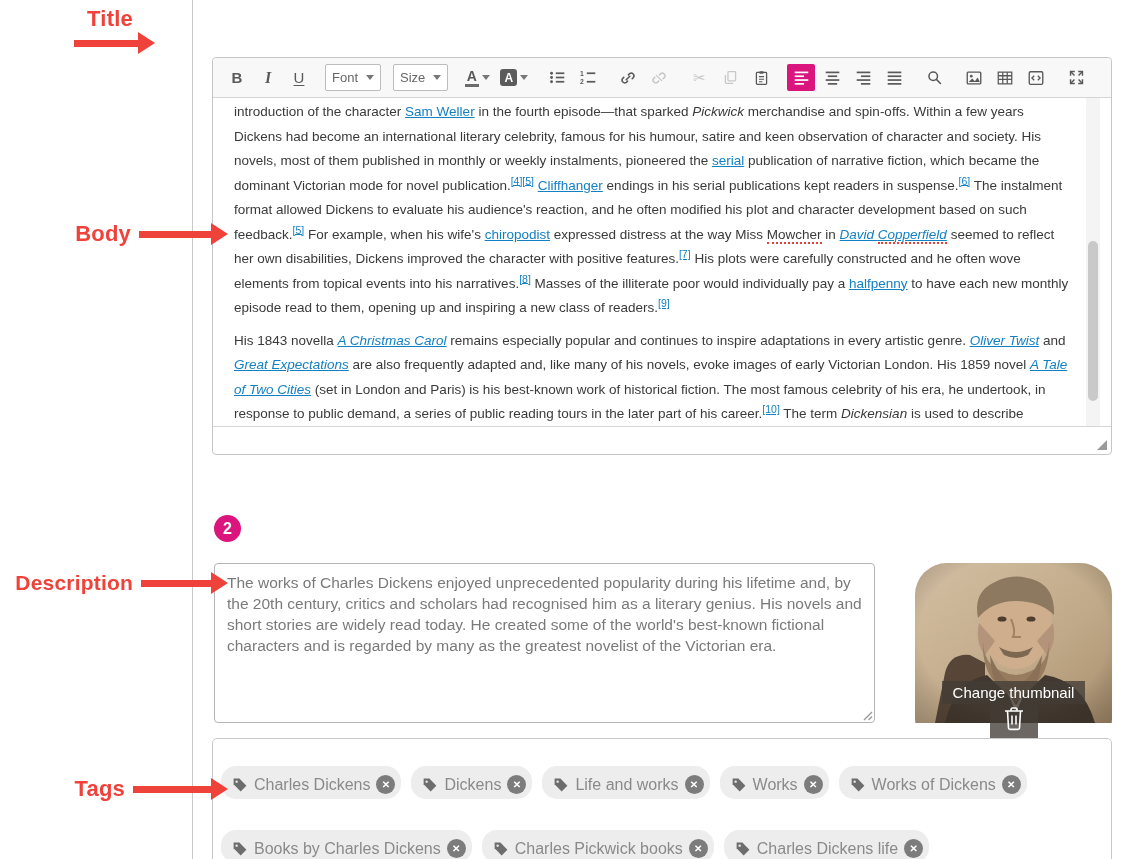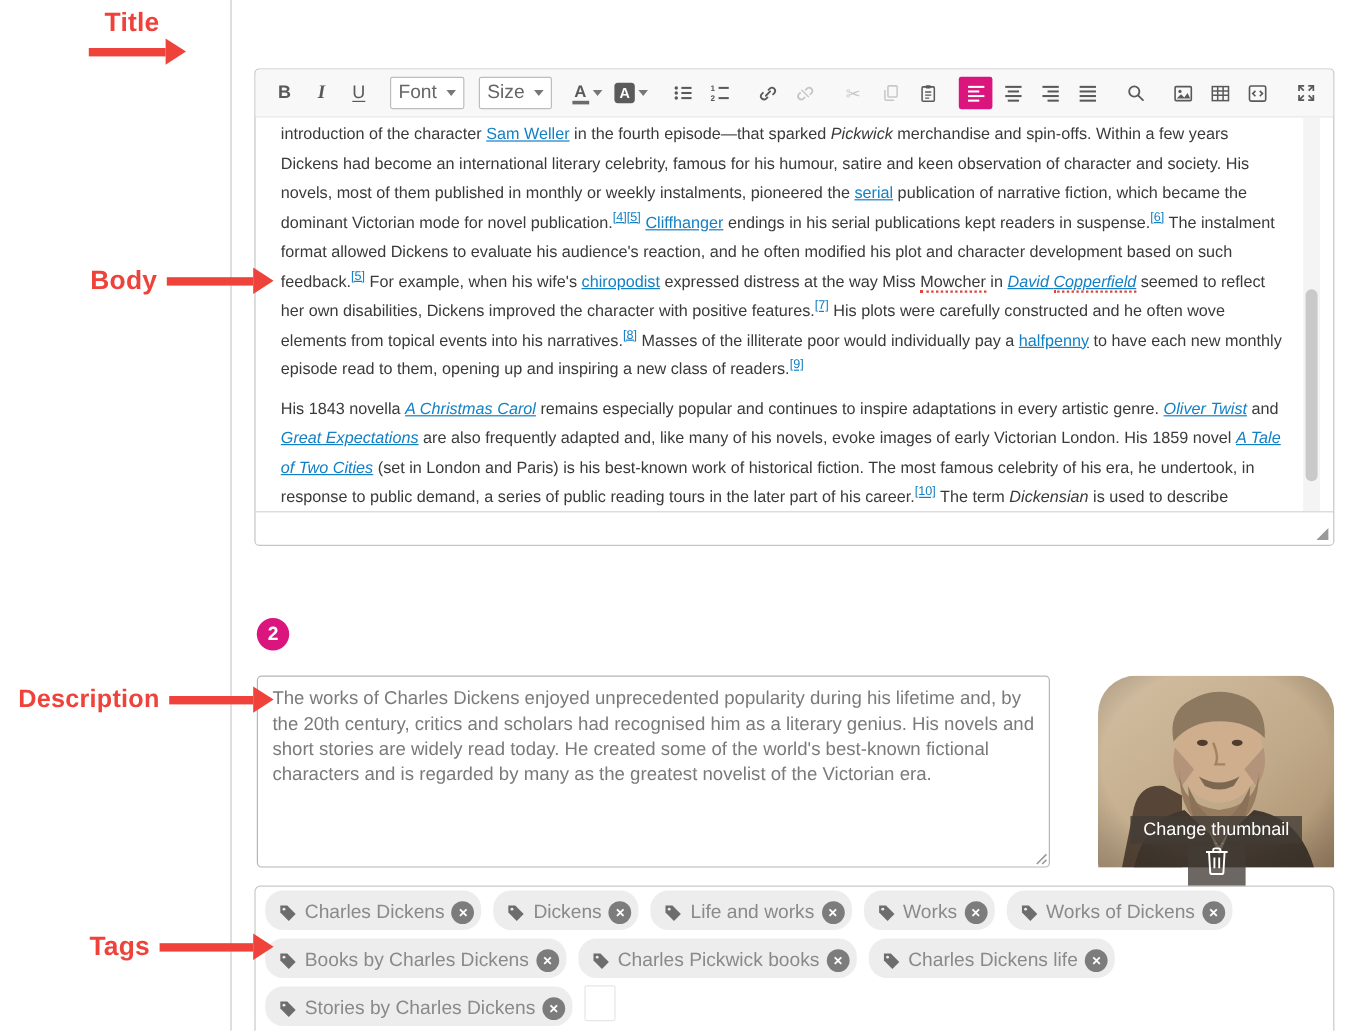--- a/index.html
+++ b/index.html
@@ -30,21 +30,21 @@
     display:flex;align-items:center;padding:0 10px;gap:3px;}
   .tbtn{border:none;background:none;width:28px;height:27px;display:flex;align-items:center;justify-content:center;
     color:#595959;font-size:15px;border-radius:2px;padding:0;cursor:pointer;font-family:"Liberation Sans",sans-serif;flex:none;}
   .tbtn.dis{color:#c7c7c7;cursor:default;}
   .tbtn.active{background:#da157e;color:#fff;}
   .grp{margin-left:9px;}
   .tbtn b{font-weight:bold;}
   .tbtn .ital{font-family:"Liberation Serif",serif;font-style:italic;font-weight:bold;font-size:16px;}
   .tbtn u{text-underline-offset:2px;}
   .combo{height:25px;border:1px solid #bdbdbd;background:#fff;border-radius:2px;display:flex;align-items:center;
-    gap:8px;padding:0 6px;font-size:16px;color:#666;cursor:pointer;flex:none;}
+    gap:8px;padding:0 6px;font-size:13px;color:#666;cursor:pointer;flex:none;}
   .caret{width:0;height:0;border-left:4px solid transparent;border-right:4px solid transparent;border-top:5px solid #777;display:inline-block;}
   .colorbtn{width:34px;gap:3px;}
   .a-wrap{display:flex;flex-direction:column;align-items:center;line-height:1;}
   .a-letter{font-size:14px;font-weight:bold;color:#595959;}
   .a-bar{width:14px;height:3px;background:#6b6b6b;margin-top:1px;}
   .abox{width:17px;height:17px;background:#5b5b5b;border-radius:3px;color:#fff;font-size:12px;font-weight:bold;
     display:flex;align-items:center;justify-content:center;}
   .tbtn svg{display:block;}
 
   .content{position:absolute;top:40px;left:0;width:900px;height:329px;box-sizing:border-box;overflow:hidden;
@@ -78,21 +78,21 @@
   .thumb{position:absolute;left:915px;top:563px;width:197px;height:188px;overflow:hidden;cursor:pointer;border-radius:32px;}
   .thumb-overlay{position:absolute;left:0;right:0;bottom:11px;display:flex;flex-direction:column;align-items:center;}
   .thumb-change{background:rgba(66,60,54,.78);color:#fff;font-size:15px;padding:3px 11px;white-space:nowrap;cursor:pointer;}
   .thumb-trash{background:rgba(66,60,54,.78);padding:2px 13px 5px;cursor:pointer;}
 
   
   .tags{position:absolute;left:212px;top:738px;width:900px;height:130px;box-sizing:border-box;
     border:1px solid #c9c9c9;border-radius:5px;background:#fff;padding:3px 8px;}
   .tag-row{display:flex;gap:10px;margin-bottom:7px;align-items:flex-start;}
   .pill{height:29px;background:#ededed;border-radius:15px;display:inline-flex;align-items:center;
-    gap:6px;padding:4px 6px 0 11px;color:#8a8a8a;font-size:16px;white-space:nowrap;cursor:default;flex:none;}
+    gap:6px;padding:4px 6px 0 11px;color:#8a8a8a;font-size:16px;white-space:nowrap;cursor:default;flex:none;margin-top:24px;}
   .pill svg{color:#6d6d6d;}
   .pill-x{width:19px;height:19px;border-radius:50%;background:#7c7c7c;color:#fff;font-size:10px;font-weight:bold;
     display:flex;align-items:center;justify-content:center;cursor:pointer;}
   .tag-input{width:26px;height:30px;border:1px solid #e6e6e6;border-radius:2px;outline:none;margin-top:-1px;
     font-family:"Liberation Sans",sans-serif;font-size:14px;padding:0 3px;box-sizing:border-box;}
 </style>
 </head>
 <body>
 
 <div class="page">

